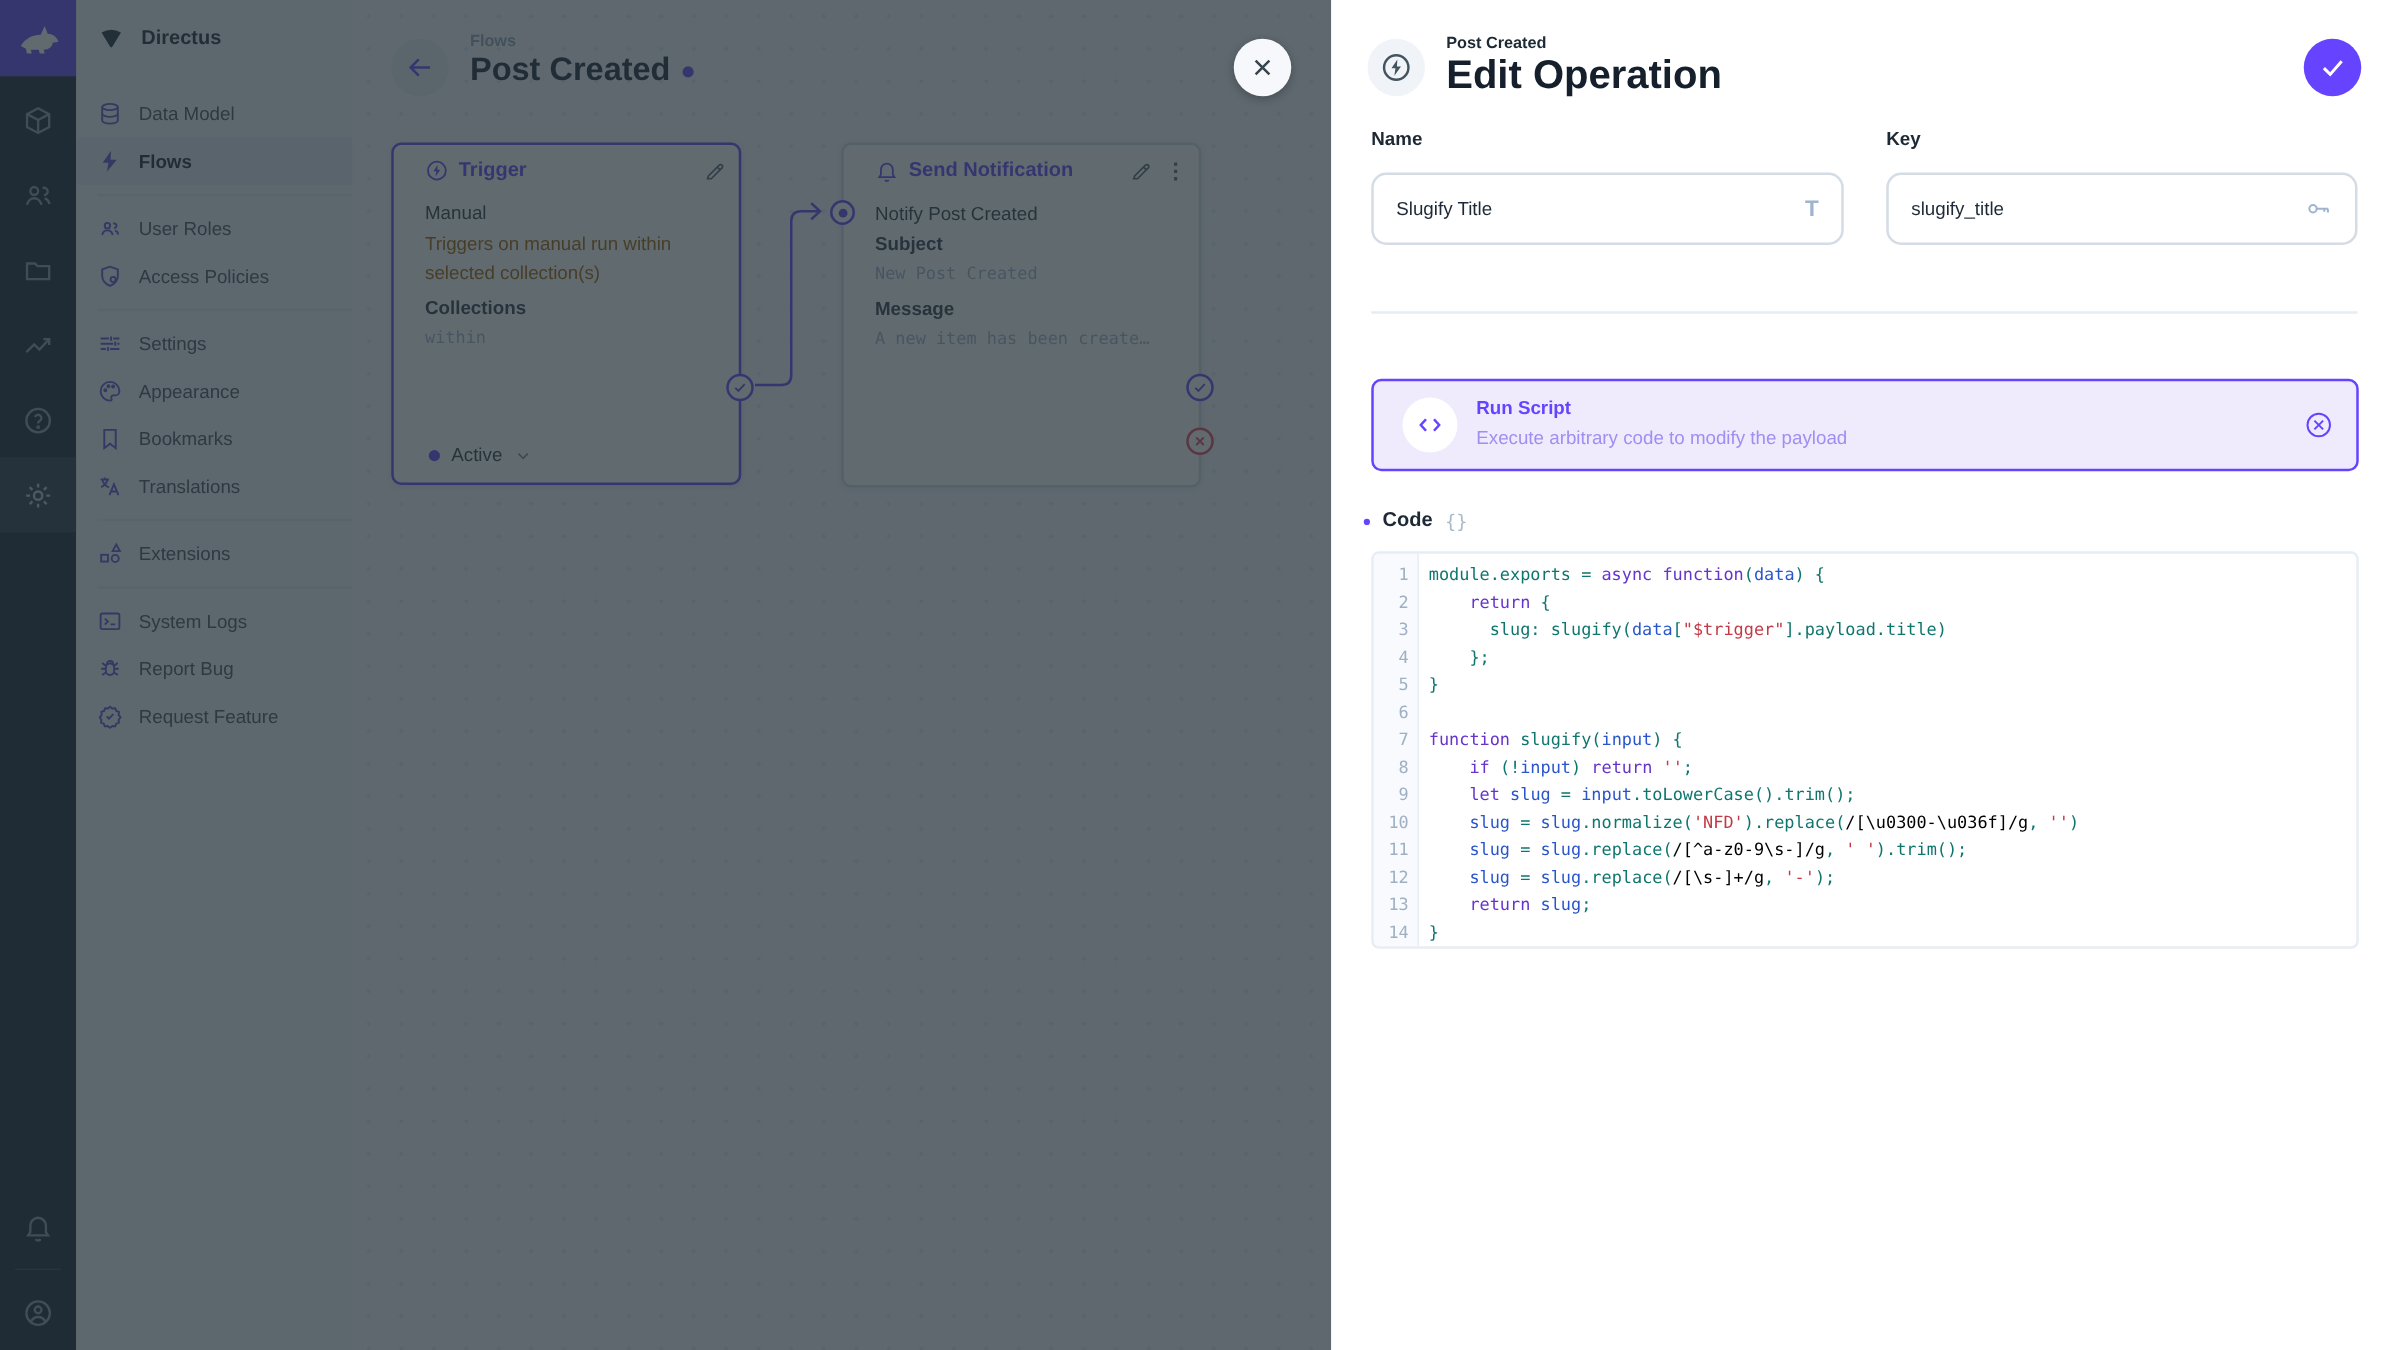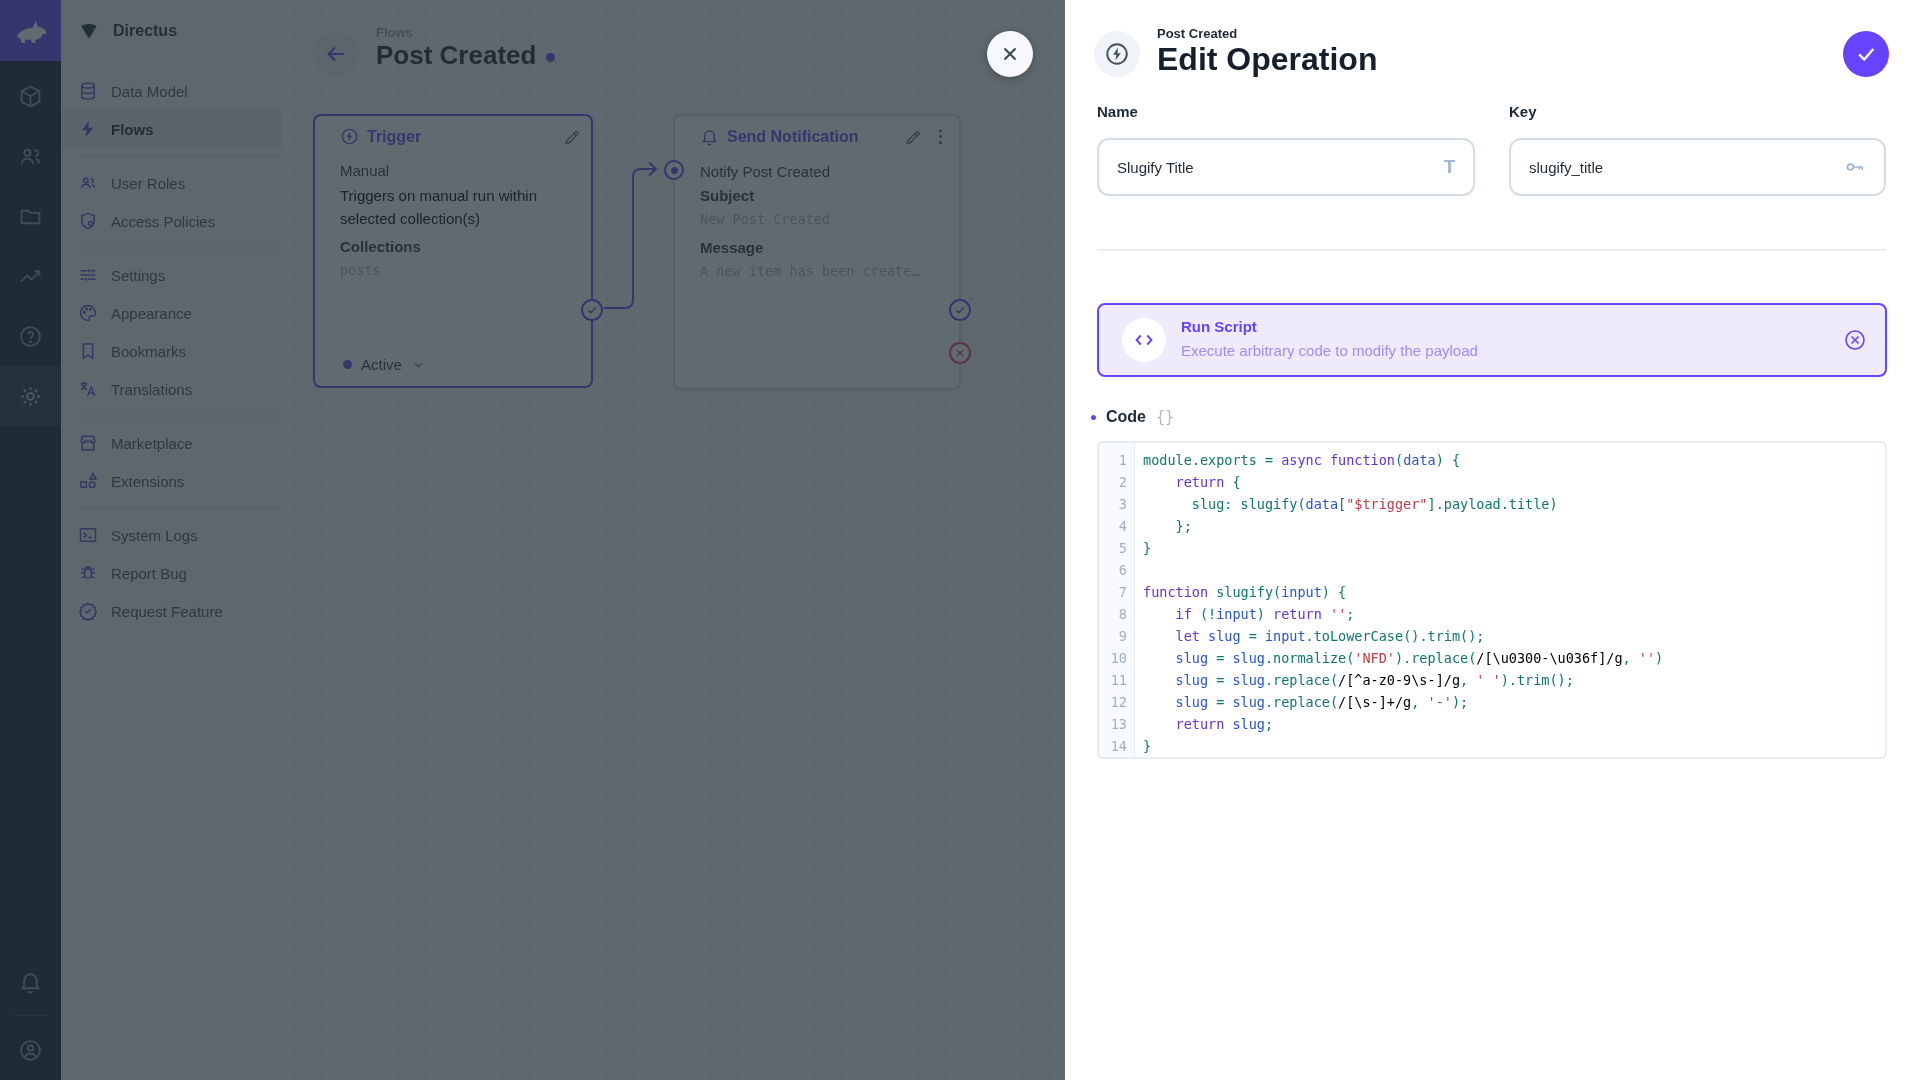--- a/index.html
+++ b/index.html
@@ -48,21 +48,21 @@
   .card-head { position:absolute; top:11px; left:25px; display:flex; align-items:center; gap:8px; }
   .card-head svg { width:19px; height:19px; color:#6644ff; }
   .card-title { font-size:16px; font-weight:600; color:#6644ff; }
   .card-tools { position:absolute; top:12px; right:10px; display:flex; align-items:center; gap:10px;
                 color:#55636f; }
   .card-tools svg { width:18px; height:18px; cursor:pointer; }
   .kebab { font-size:17px; font-weight:700; color:#55636f; cursor:pointer; line-height:18px; }
   .ctext { position:absolute; left:25px; right:18px; font-size:15px; }
   .t-strong { color:#2c3947; }
   .t-label { color:#2c3947; font-weight:600; }
-  .t-desc { color:#000000; line-height:23px; }
+  .t-desc { color:#a16207; line-height:23px; }
   .t-mono { font-family:"DejaVu Sans Mono", monospace; font-size:13.5px; color:#a2b5cc; }
   .active-row { position:absolute; left:28px; bottom:13px; display:flex; align-items:center; gap:9px;
                 font-size:15px; color:#2c3947; cursor:pointer; }
   .active-row .adot { width:9px; height:9px; border-radius:50%; background:#6644ff; }
   .active-row svg { width:15px; height:15px; color:#7c8violet; color:#7d8d9c; }
 
   .node-circle { position:absolute; width:22px; height:22px; border-radius:50%; background:#fff;
                  border:2px solid #6644ff; display:flex; align-items:center; justify-content:center; z-index:5; }
   .node-circle svg { width:12px; height:12px; color:#6644ff; }
   .node-circle.reject { border-color:#e0465a; }
@@ -254,26 +254,20 @@
       <div class="nav-item">
         <svg viewBox="0 0 24 24" fill="none" stroke="currentColor" stroke-width="1.8">
             <path d="M3 5.5h8M7 3.5v2M9.8 5.5c-.8 3-2.8 5.6-6.3 7.4M4.8 6.5c1 3 3.4 5.4 6.2 6.6"></path>
             <path d="M11.5 20.5 15.8 10l4.3 10.5M13.2 17h5.2"></path>
           </svg>
         <span>Translations</span>
       </div>
       <div class="nav-divider"></div>
       <div class="nav-item">
         <svg viewBox="0 0 24 24" fill="none" stroke="currentColor" stroke-width="1.8">
-            <path d="M4 9.5 5.2 4h13.6L20 9.5M4 9.5a2.2 2.2 0 0 0 4.4 0 2.2 2.2 0 0 0 3.6 0 2.2 2.2 0 0 0 3.6 0 2.2 2.2 0 0 0 4.4 0M5 11.5V20h14v-8.5"></path>
-          </svg>
-        <span>Marketplace</span>
-      </div>
-      <div class="nav-item">
-        <svg viewBox="0 0 24 24" fill="none" stroke="currentColor" stroke-width="1.8">
             <path d="M14.5 9.5 18 3l3.5 6.5h-7z"></path>
             <rect x="3.5" y="13" width="6.5" height="6.5"></rect>
             <circle cx="17" cy="16.5" r="3.4"></circle>
           </svg>
         <span>Extensions</span>
       </div>
       <div class="nav-divider"></div>
       <div class="nav-item">
         <svg viewBox="0 0 24 24" fill="none" stroke="currentColor" stroke-width="1.8">
             <rect x="3" y="4.5" width="18" height="15" rx="1.5"></rect>
@@ -325,21 +319,21 @@
       </div>
       <div class="card-tools">
         <svg viewBox="0 0 24 24" fill="none" stroke="currentColor" stroke-width="1.8">
             <path d="M4 20h4L19.5 8.5a2.1 2.1 0 0 0-3-3L5 17l-1 3z"></path>
             <path d="M14.5 7.5l3 3"></path>
           </svg>
       </div>
       <div class="ctext t-strong" style="top:46px">Manual</div>
       <div class="ctext t-desc" style="top:68px">Triggers on manual run within selected collection(s)</div>
       <div class="ctext t-label" style="top:122px">Collections</div>
-      <div class="ctext t-mono" style="top:146px">posts</div>
+      <div class="ctext t-mono" style="top:146px">within</div>
       <div class="active-row">
         <span class="adot"></span>
         <span>Active</span>
         <svg viewBox="0 0 24 24" fill="none" stroke="currentColor" stroke-width="2.2">
             <path d="M6 9.5l6 6 6-6"></path>
           </svg>
       </div>
       <div class="node-circle" style="right:-12px; top:183px">
         <svg viewBox="0 0 24 24" fill="none" stroke="currentColor" stroke-width="3">
             <path d="M4.5 12.5l5 5 10-11"></path>

